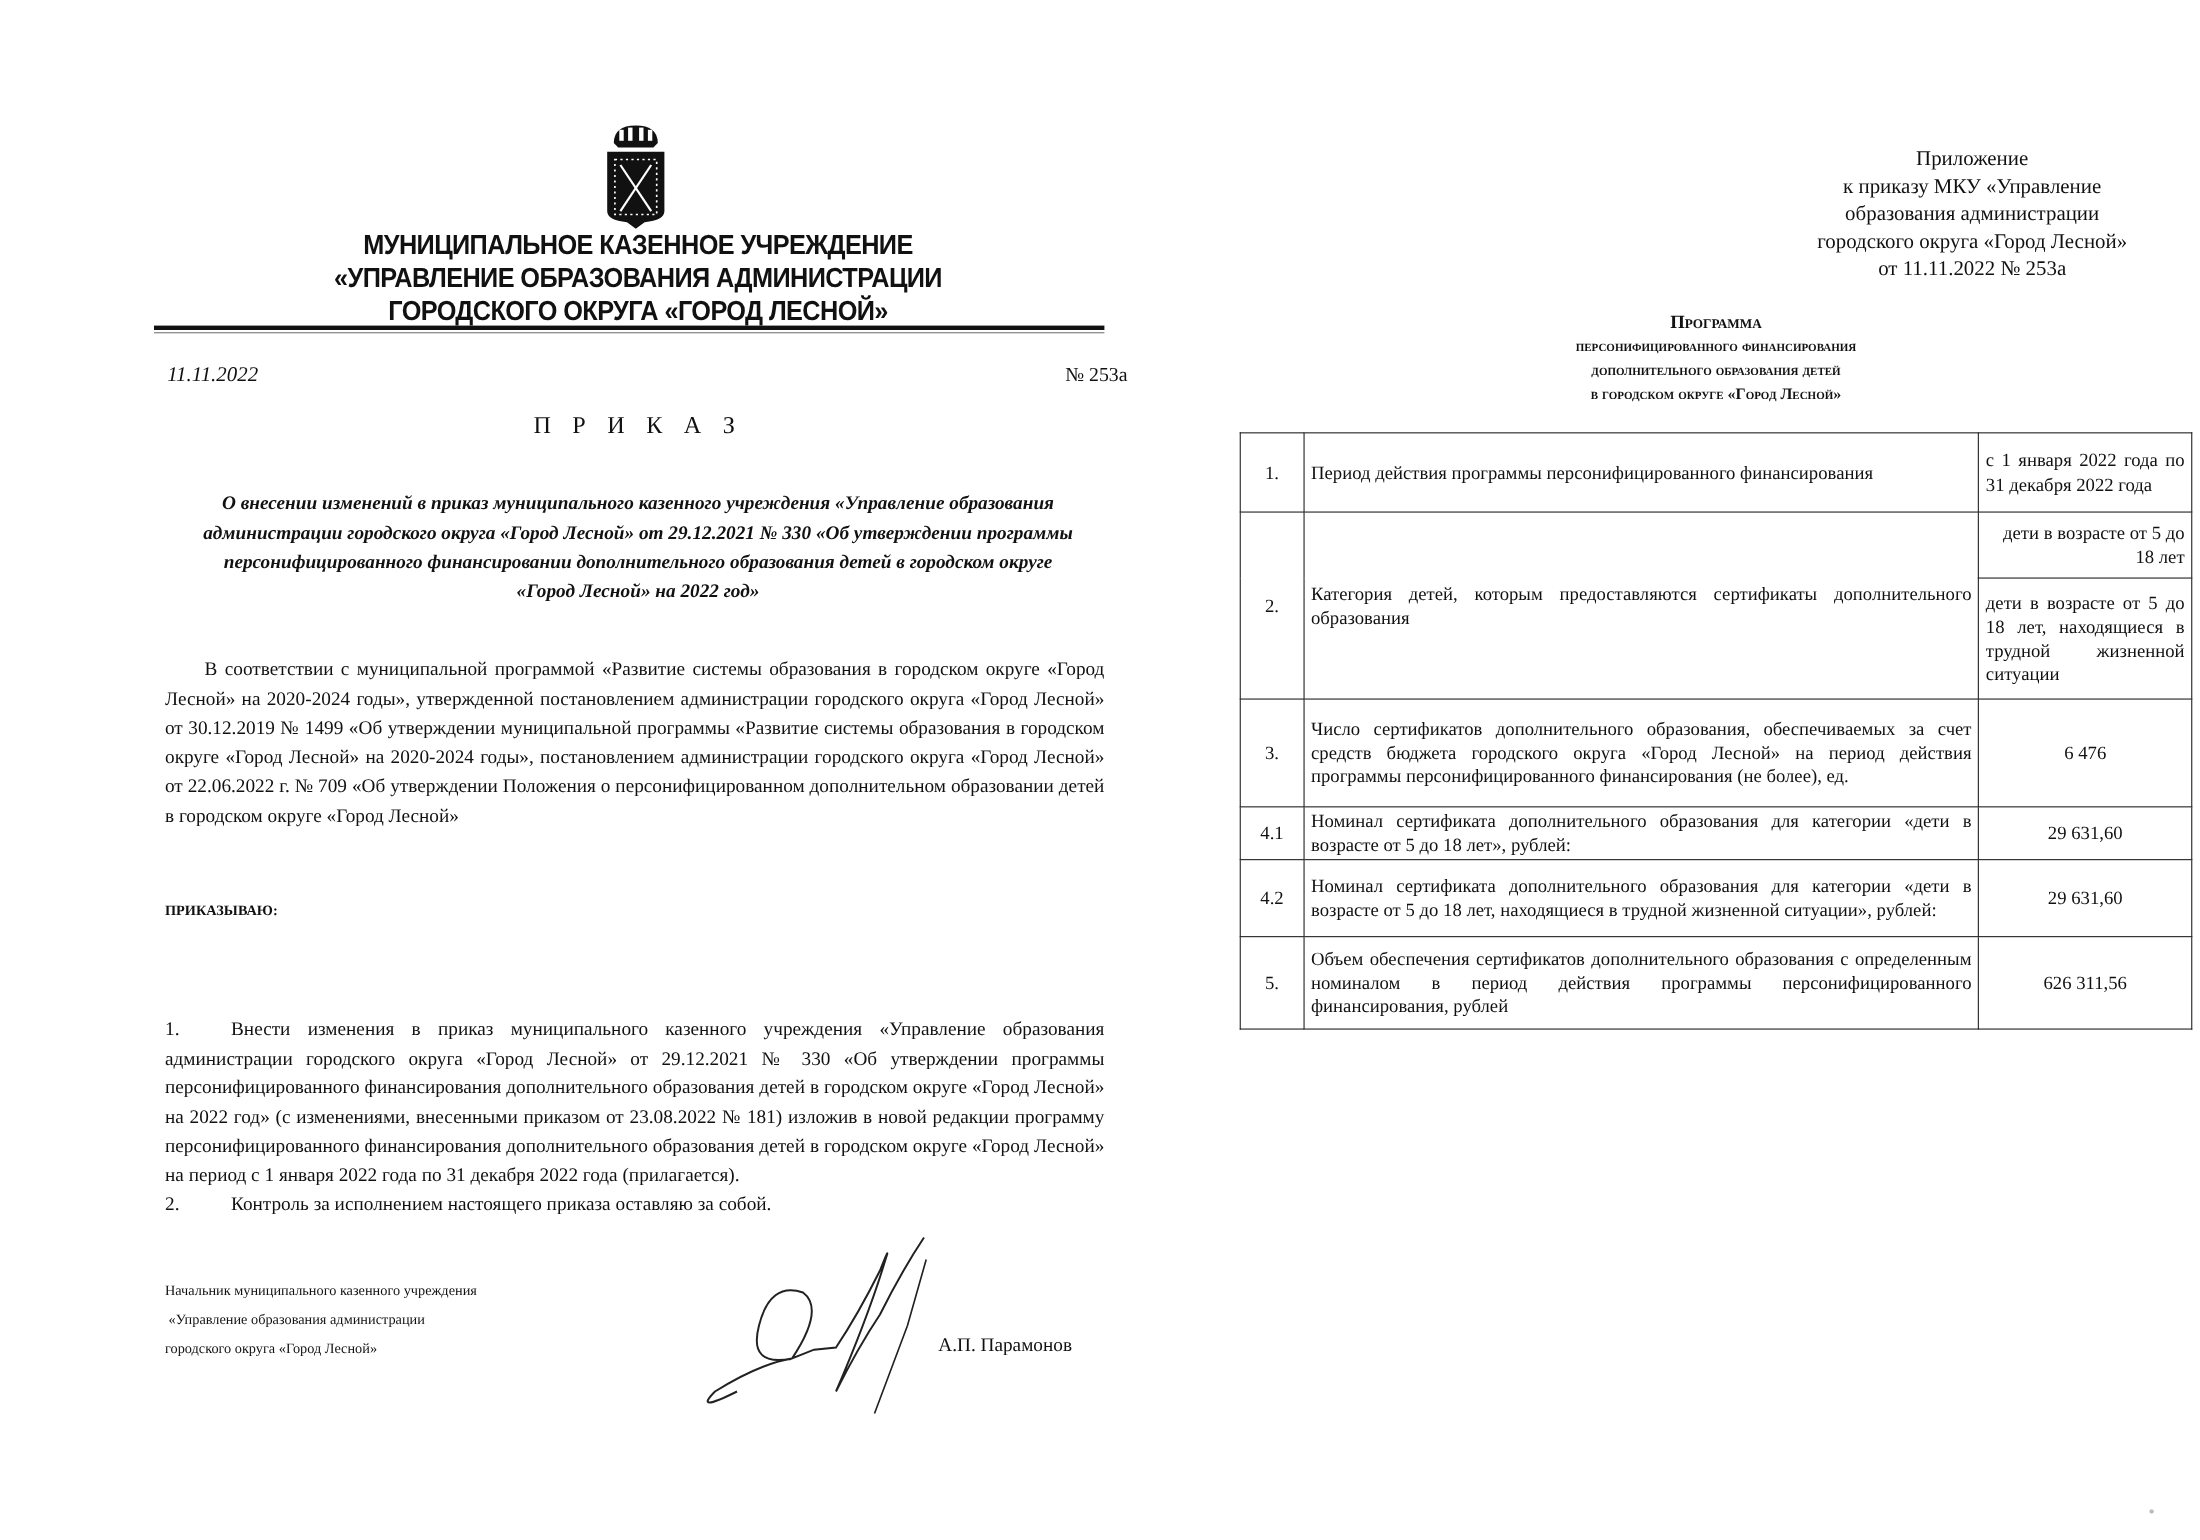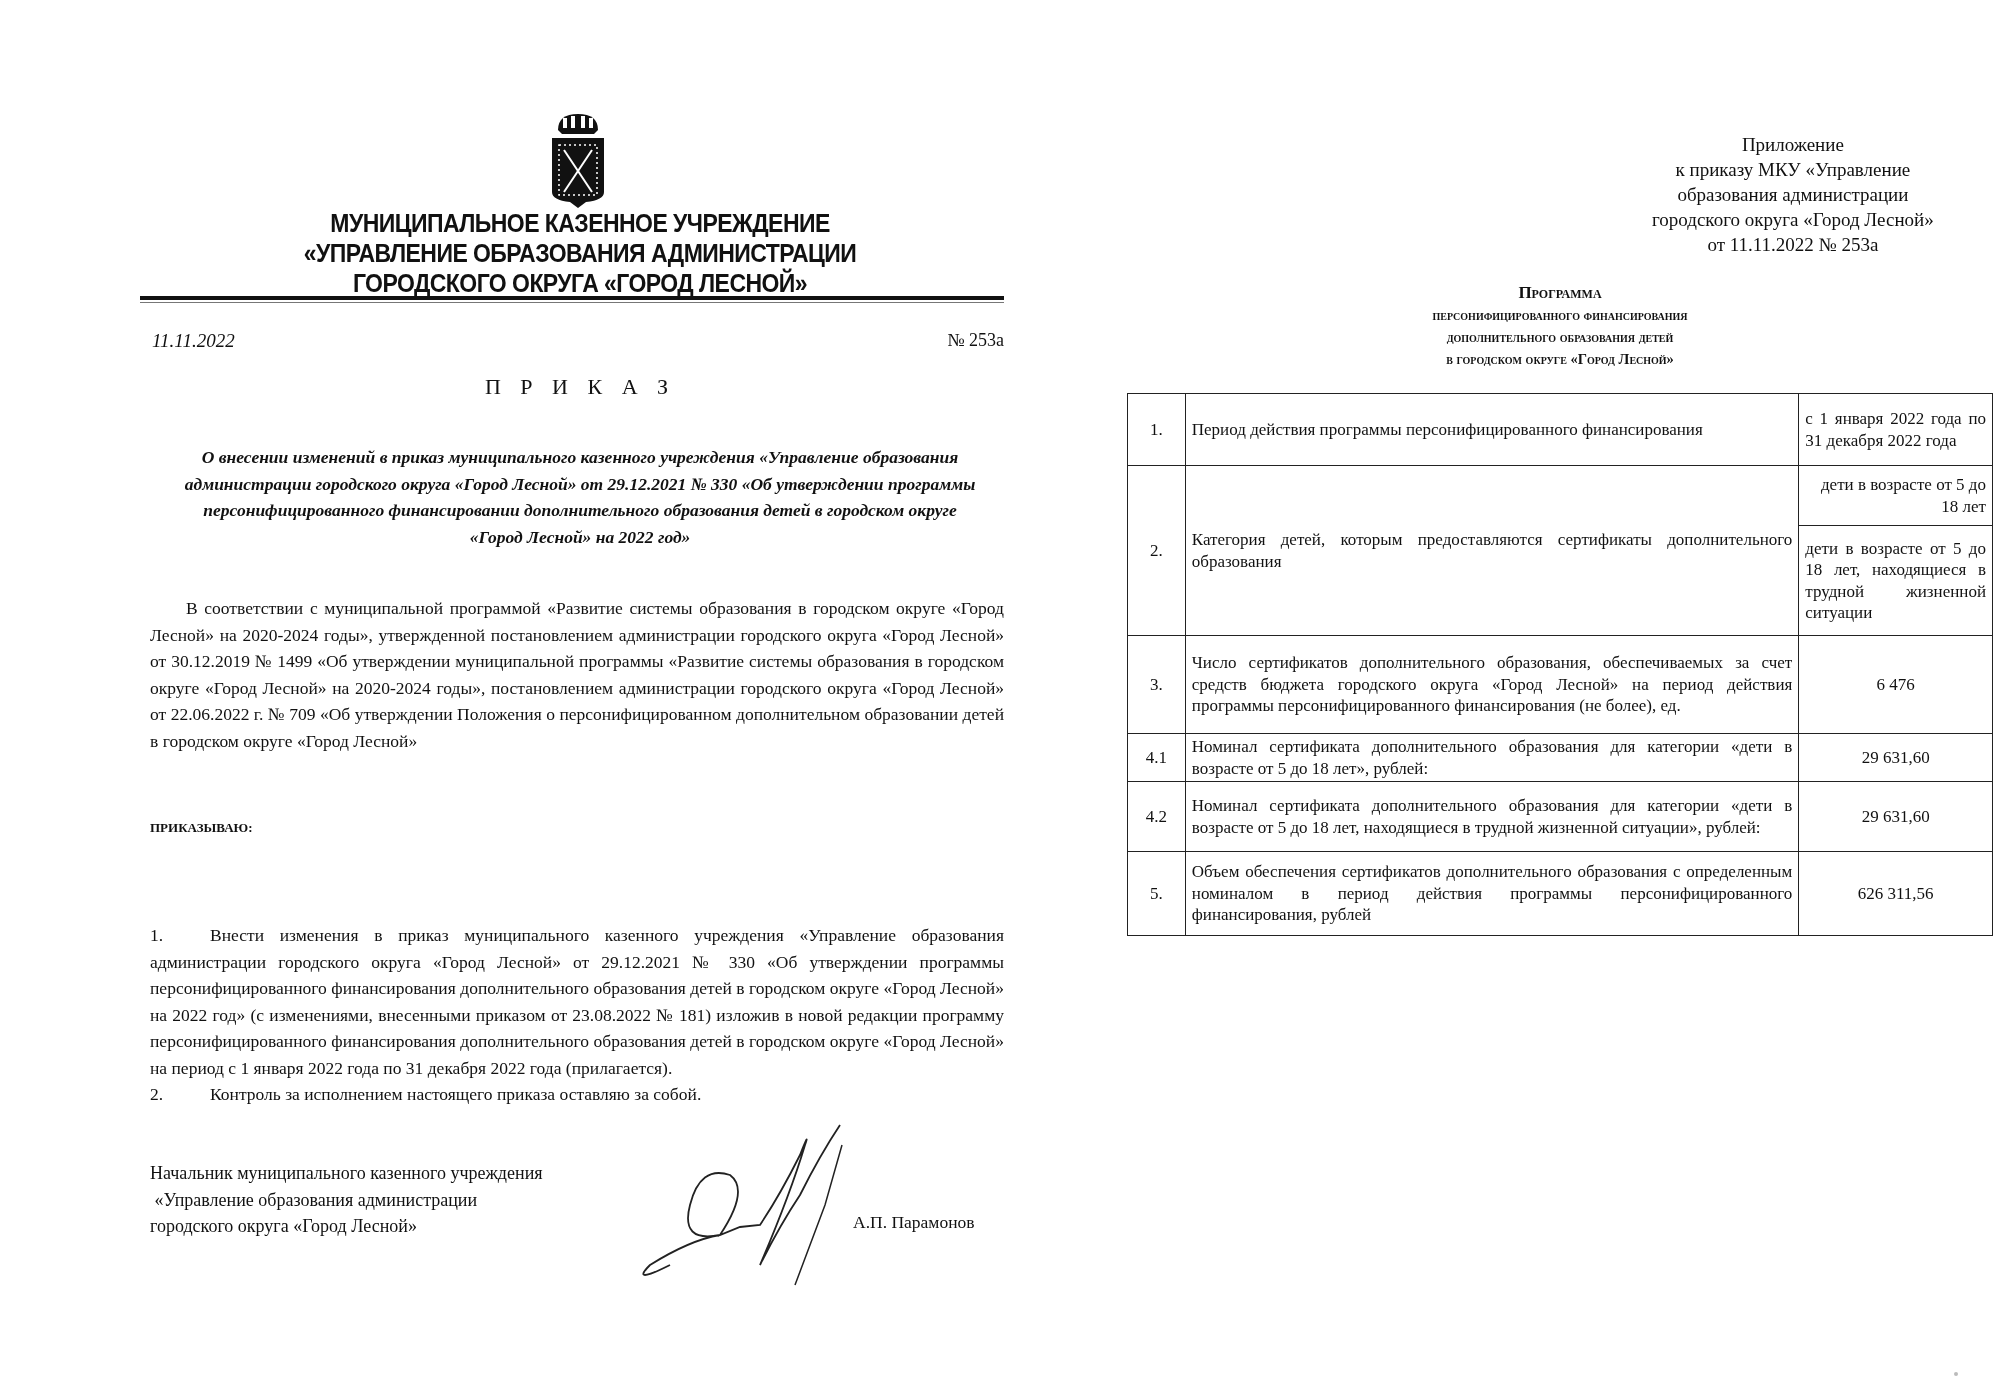--- a/index.html
+++ b/index.html
@@ -1,18 +1,18 @@
 <!DOCTYPE html>
 <html><head>
 <meta charset="utf-8">
 <style>
   html, body { margin:0; padding:0; background:#ffffff; }
   body { width:2000px; height:1400px; position:relative; overflow:hidden;
          font-family:"Liberation Serif", "DejaVu Serif", serif; color:#111; }
-  .page { position:absolute; top:0; height:1198px; }
+  .page { position:absolute; top:0; height:1198px;padding-left:21px; }
   #left-page { left:0; width:1060px; }
   #right-page { left:1060px; width:940px; }
 
   .crest { position:absolute; left:548px; top:108px; width:60px; height:102px; }
   .org-title { position:absolute; left:140px; width:880px; top:208px; text-align:center;
                font-family:"Liberation Sans", "DejaVu Sans", sans-serif; font-weight:bold;
                font-size:25px; line-height:30px; letter-spacing:-0.6px; transform:scaleX(0.92); }
   .rule { position:absolute; left:140px; width:864px; top:296px; height:4px; background:#111; }
   .rule2 { position:absolute; left:140px; width:864px; top:302px; height:1px; background:#777; }
   .date { position:absolute; left:152px; top:330px; font-size:19px;font-style:italic; }
@@ -20,21 +20,21 @@
   .order-word { position:absolute; left:140px; width:880px; top:374px; text-align:center;
                 font-weight:normal; font-size:22px; letter-spacing:7px; }
   .subject { position:absolute; left:180px; width:800px; top:444px; text-align:center;
              font-style:italic; font-weight:bold; font-size:17.5px; line-height:26.5px; }
   .preamble { position:absolute; left:150px; width:854px; top:595px; text-align:justify;
               font-size:17.5px; line-height:26.5px; text-indent:36px; }
   .prikazyvayu { position:absolute; left:150px; top:820px; font-weight:bold; font-size:13px; }
   .items { position:absolute; left:150px; width:854px; top:890px; font-size:17.5px; line-height:26.5px;margin-top:32px; }
   .item { text-align:justify; }
   .item .num { display:inline-block; width:60px; }
-  .sig-block { position:absolute; left:150px; top:1160px; font-size:18px; line-height:26.5px; }
+  .sig-block { position:absolute; left:150px; top:1160px; font-size:13px; line-height:26.5px; }
   .signature { position:absolute; left:610px; top:1115px; width:300px; height:180px; }
   .signer { position:absolute; left:853px; top:1212px; font-size:17.5px; }
 
   .appendix { position:absolute; left:1652px; top:132px; font-size:19px; line-height:25px;text-align:center; }
   .program-title { position:absolute; left:1320px; width:480px; top:282px; text-align:center;
                    font-weight:bold; font-size:14.5px; line-height:22px; font-variant:small-caps; }
   .program-title .big { font-size:17px; }
 
   table.prog { position:absolute; left:1127px; top:393px; width:1868px; border-collapse:collapse;
                font-size:17px; line-height:21.5px; width:866px; }

